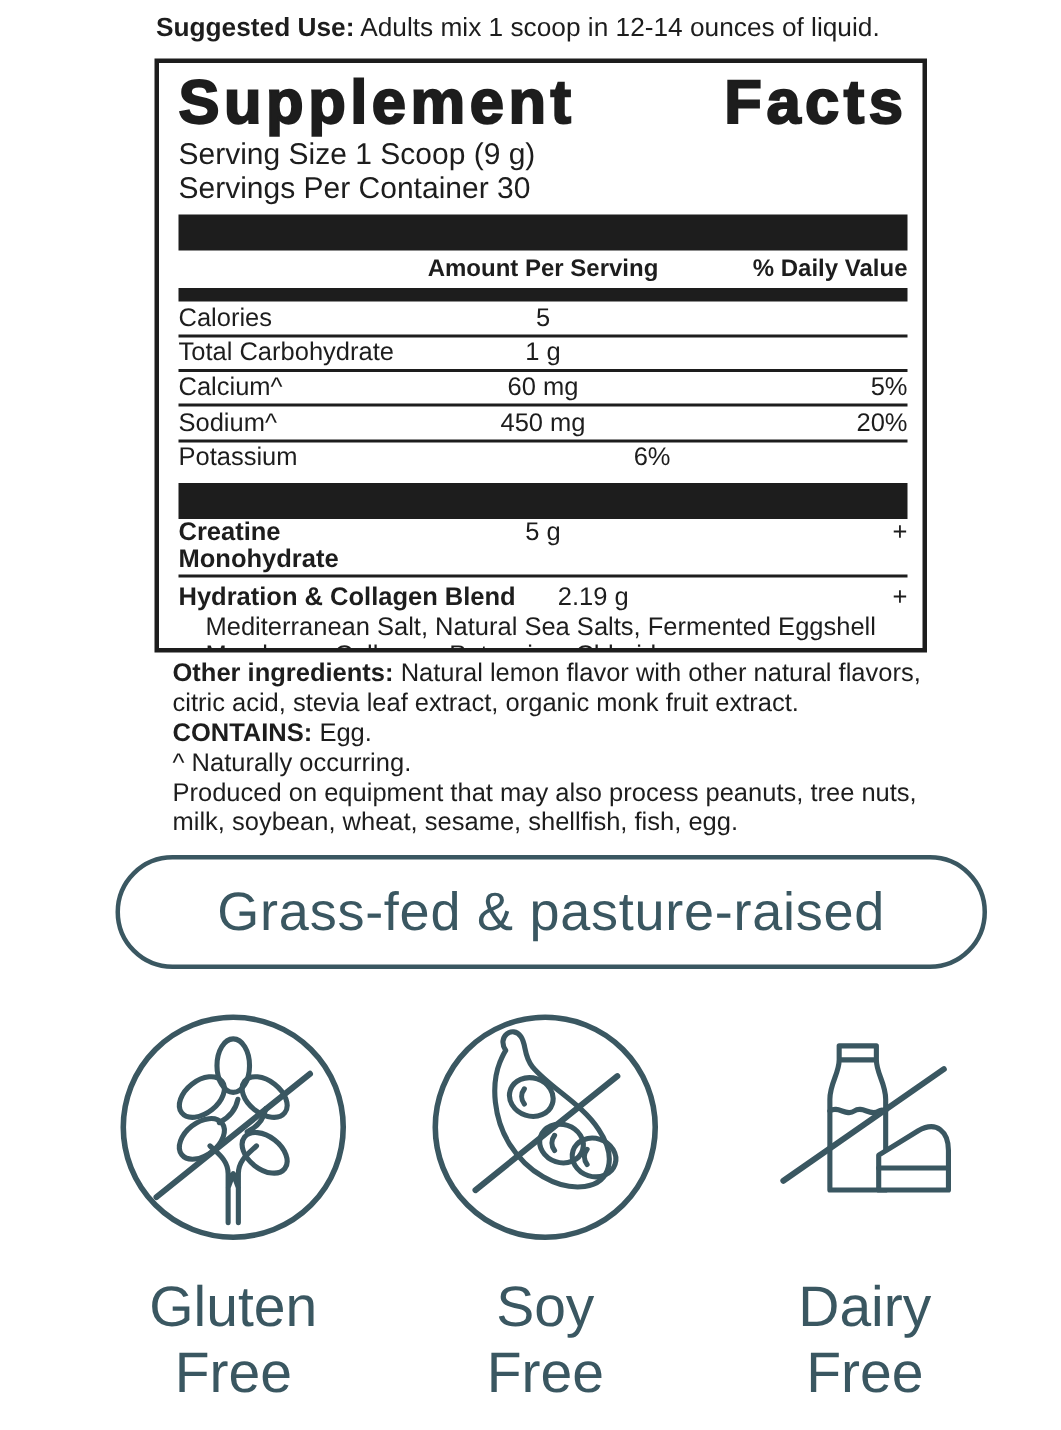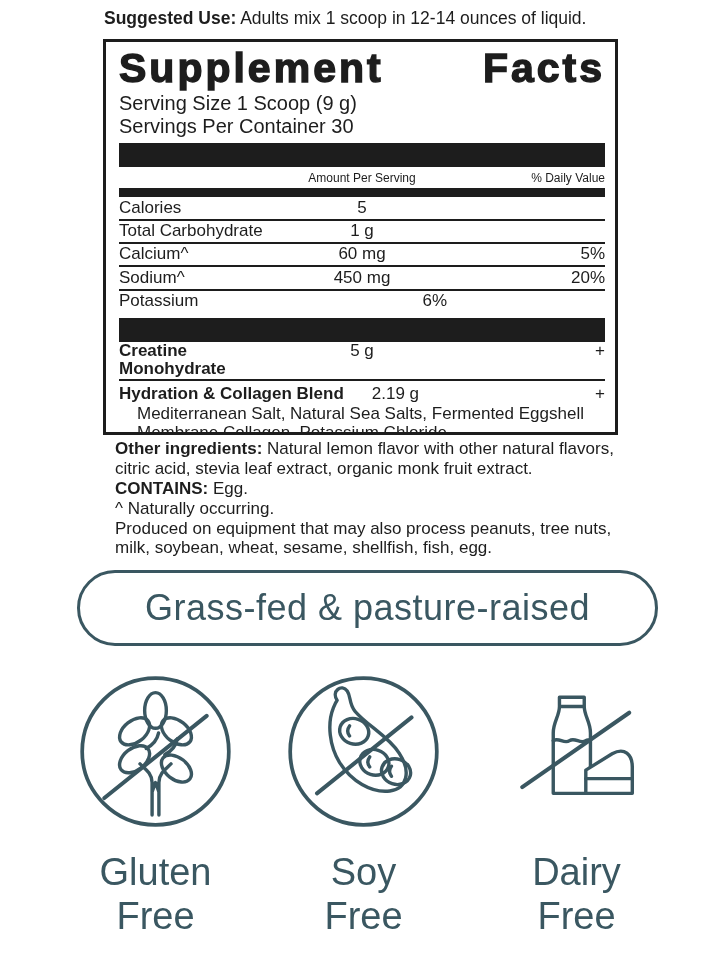--- a/index.html
+++ b/index.html
@@ -38,21 +38,21 @@
   .serving-line { font-size: 20px; line-height: 1.13; }
   .bar { background: #1d1d1d; }
   .bar-thick { height: 24px; margin-top: 6px; }
   .bar-thin  { height: 9px; }
 
   .grid3 {
     display: grid;
     grid-template-columns: minmax(auto,1fr) 170px minmax(auto,1fr);
     align-items: baseline;
   }
-  .hdr-row { font-size: 12px; font-weight: normal; padding: 4px 0 3px 0; }
+  .hdr-row { font-size: 16px; font-weight: bold; padding: 4px 0 3px 0; }
   .cell-amt { text-align: center; }
   .cell-dv  { text-align: right; }
 
   .nrow {
     font-size: 17px; line-height: 1.08;
     padding: 1.5px 0 1.5px 0;
     border-bottom: 2px solid #1d1d1d;
   }
   .nrow.last { border-bottom: none; }
 

